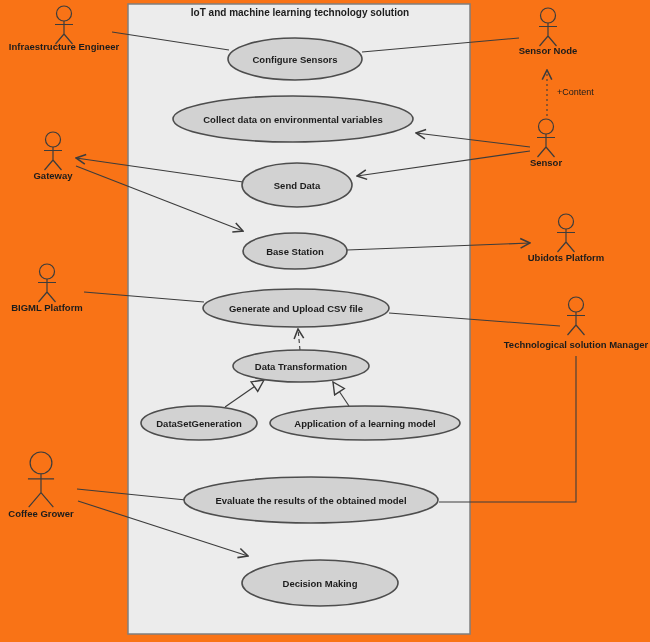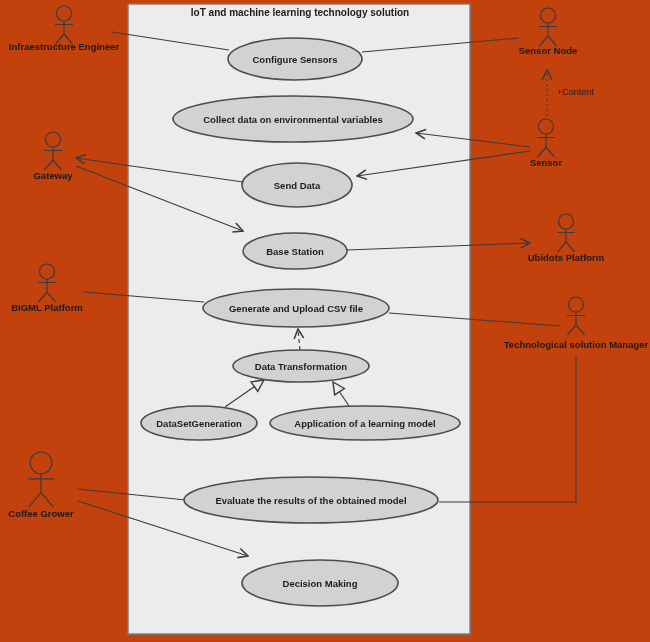--- a/index.html
+++ b/index.html
@@ -1,20 +1,20 @@
 <!DOCTYPE html>
 <html><head>
 <meta charset="utf-8">
 <style>
   html, body { margin: 0; padding: 0; background: #ffffff; }
   .stage {
     position: relative;
     width: 650px;
     height: 642px;
-    background: #c2410c;
+    background: #f97316;
     overflow: hidden;
   }
   svg text {
     font-family: "Liberation Sans", sans-serif;
     fill: #1c1c1c;
   }
   text.uc-label   { font-size: 9.5px; font-weight: 600; text-anchor: middle; }
   text.actor-label{ font-size: 9.5px; font-weight: 600; text-anchor: middle; }
   text.title      { font-size: 10px;  font-weight: 600; text-anchor: middle; }
   text.conn-label { font-size: 9px;   font-weight: 400; text-anchor: start; }

